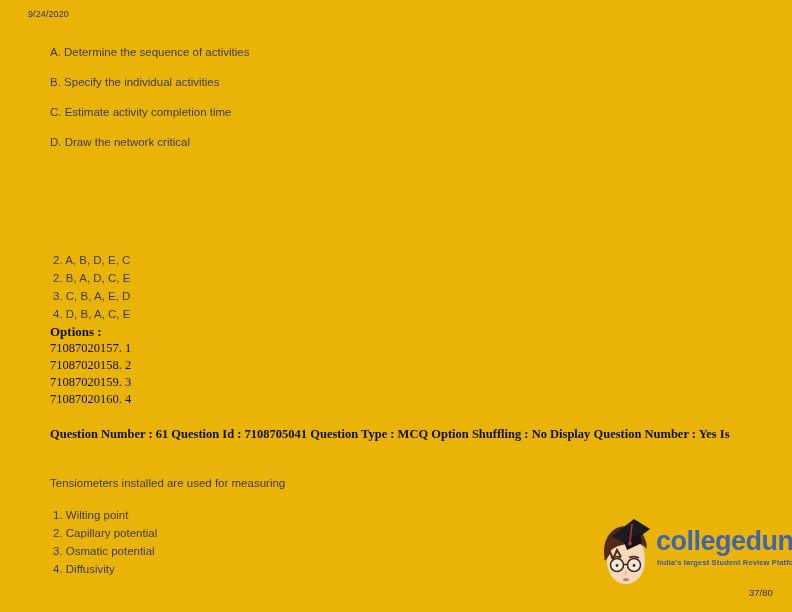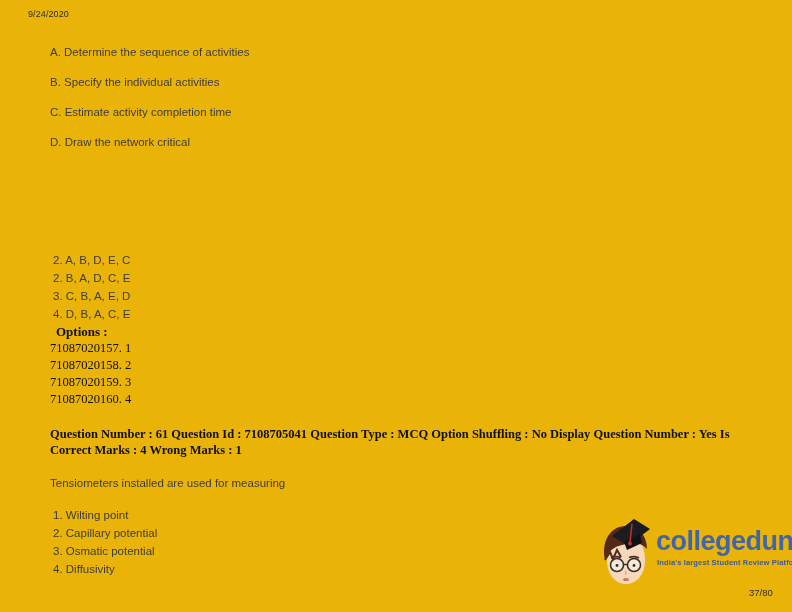--- a/index.html
+++ b/index.html
@@ -9,21 +9,21 @@
   }
   .abs { position:absolute; }
   .date {
     left:28px; top:9px; font-size:9px; color:#2f2f2f; letter-spacing:0.1px;
   }
   .sans-line { font-size:11.5px; color:#3d3d3d; white-space:nowrap; }
   .q-block1 { left:50px; top:37px; line-height:30px; }
   .choices1 { left:53px; top:251px; line-height:18px; }
   .options-label {
     left:50px; top:324px; font-family:"Liberation Serif", serif;
-    font-weight:bold; font-size:13px; color:#101010;margin-left:6px;
+    font-weight:bold; font-size:13px; color:#101010;
   }
   .ids { left:50px; top:340px; line-height:17px; font-family:"Liberation Serif", serif;
     font-size:12.5px; color:#101010; }
   .meta { left:50px; top:426px; line-height:16px; font-family:"Liberation Serif", serif;
     font-weight:bold; font-size:12.5px; color:#101010; }
   .meta div { white-space:nowrap; }
   .stem2 { left:50px; top:477px; }
   .choices2 { left:53px; top:506px; line-height:18px; }
   .logo { left:600px; top:514px; width:192px; height:80px; }
   .mascot { position:absolute; left:0; top:2px; width:52px; height:74px; }
@@ -63,21 +63,20 @@
 
   <div class="abs ids">
     <div>71087020157. 1</div>
     <div>71087020158. 2</div>
     <div>71087020159. 3</div>
     <div>71087020160. 4</div>
   </div>
 
   <div class="abs meta">
     <div>Question Number : 61 Question Id : 7108705041 Question Type : MCQ Option Shuffling : No Display Question Number : Yes Is</div>
-    <div>Correct Marks : 4 Wrong Marks : 1</div>
   </div>
 
   <div class="abs stem2 sans-line">Tensiometers installed are used for measuring</div>
 
   <div class="abs choices2">
     <div class="sans-line">1. Wilting point</div>
     <div class="sans-line">2. Capillary potential</div>
     <div class="sans-line">3. Osmatic potential</div>
     <div class="sans-line">4. Diffusivity</div>
   </div>

